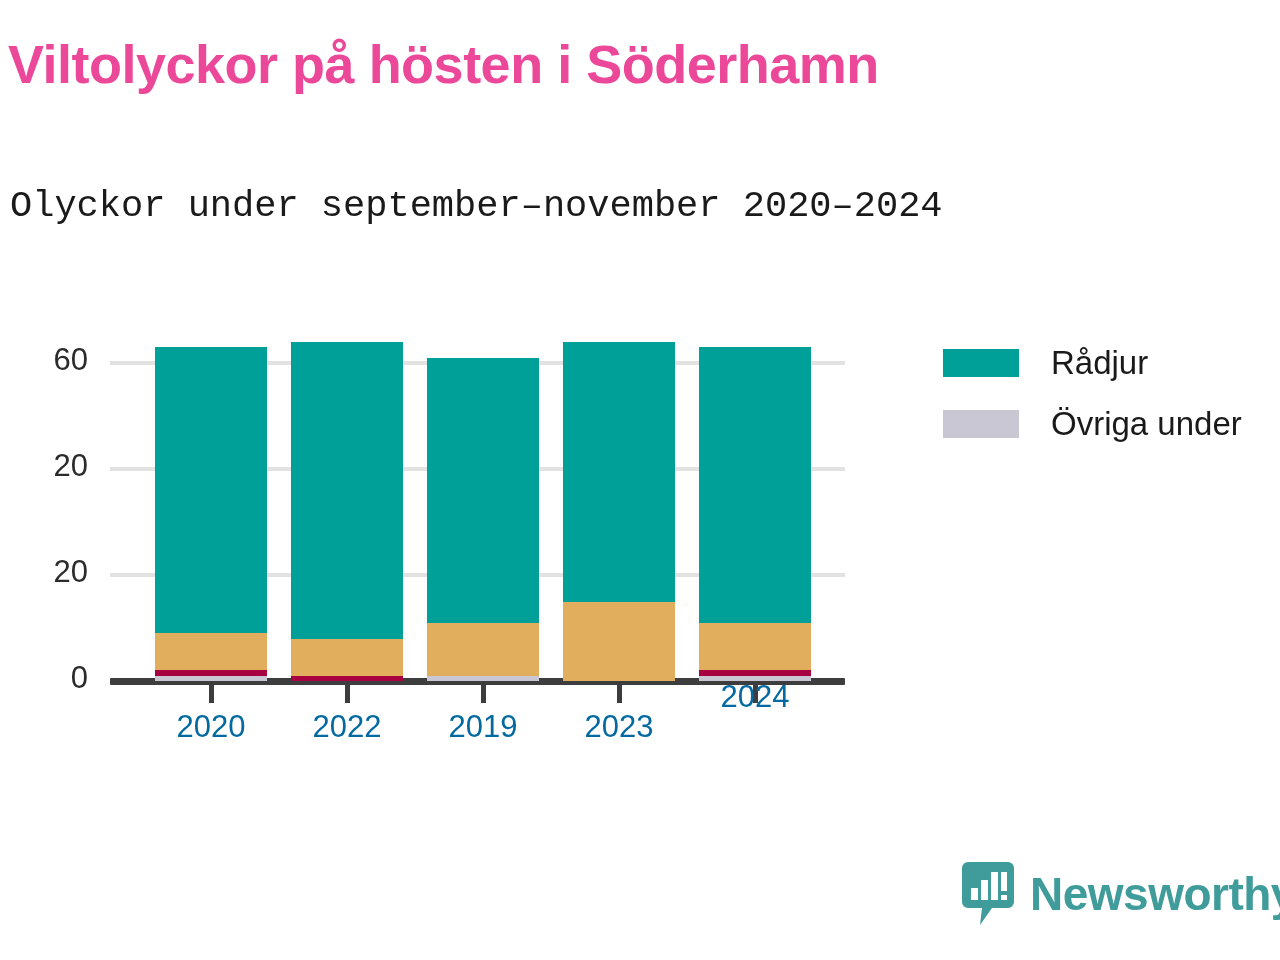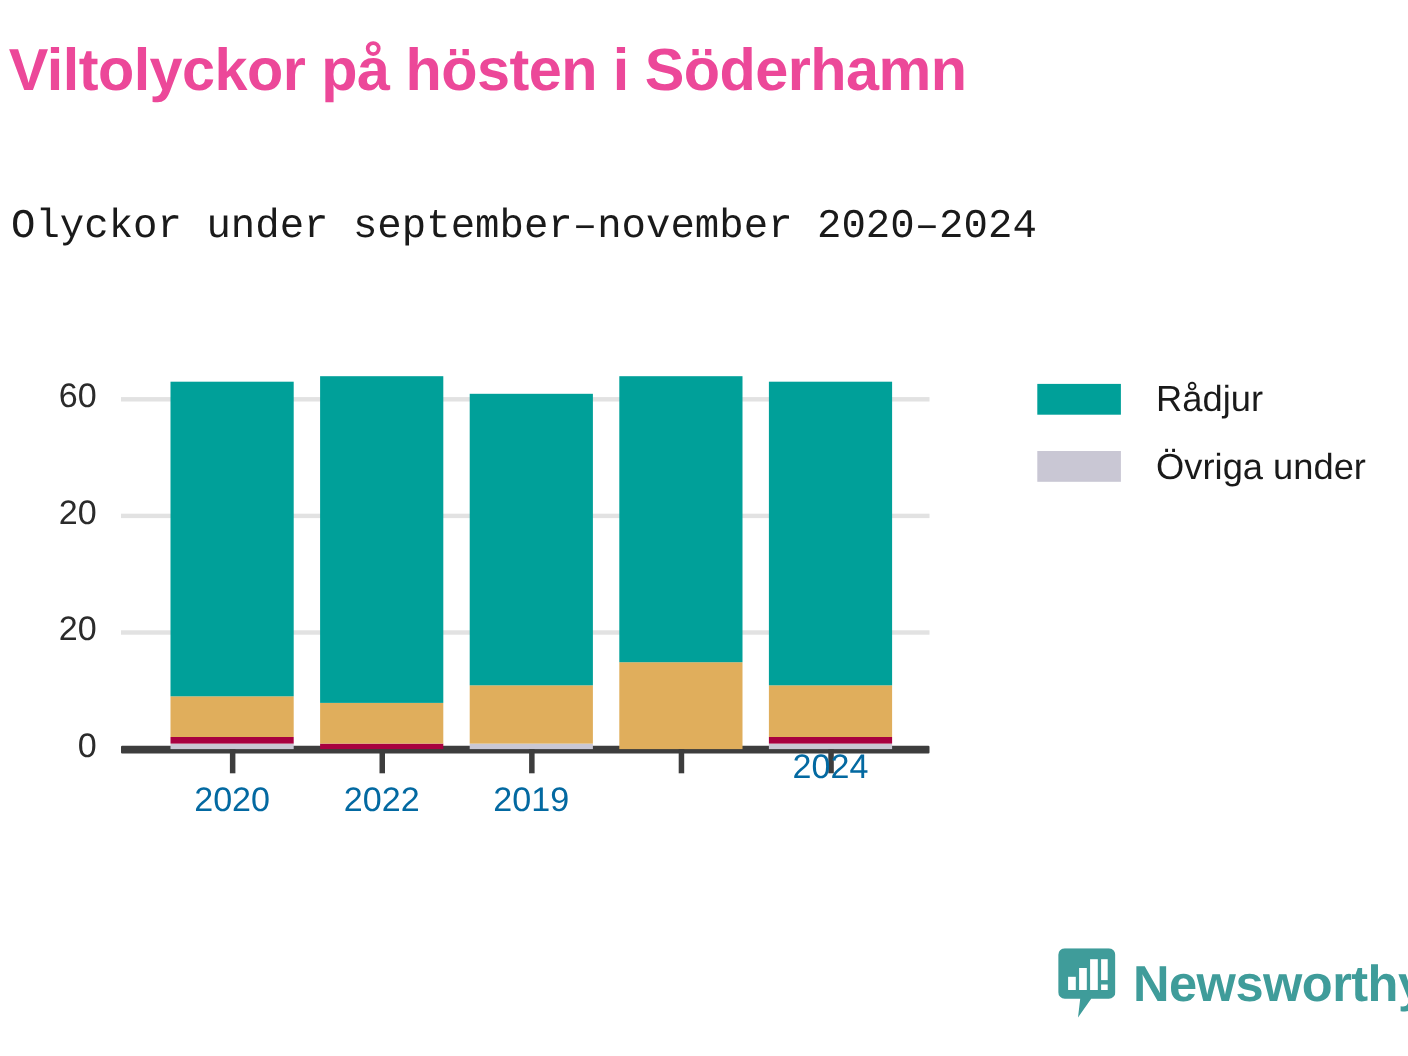--- a/index.html
+++ b/index.html
@@ -181,20 +181,21 @@
         <div class="bar-seg" style="background: rgb(224, 174, 92); bottom: 5.3px; height: 53px;"></div>
         <div class="bar-seg" style="background: rgb(0, 160, 153); bottom: 58.3px; height: 265px;"></div>
       </div>
       <div class="xtick-mark" style="left: 481px;"></div>
       <div class="xtick-label" style="left: 413px; width: 140px; top: 709px;">2019</div>
       <div class="bar-group" style="left: 563px; width: 112px; height: 339.2px;">
         <div class="bar-seg" style="background: rgb(224, 174, 92); bottom: 0px; height: 79.5px;"></div>
         <div class="bar-seg" style="background: rgb(0, 160, 153); bottom: 79.5px; height: 259.7px;"></div>
       </div>
       <div class="xtick-mark" style="left: 617px;"></div>
+      <div class="xtick-label" style="left: 549px; width: 140px; top: 709px;">2023</div>
       <div class="bar-group" style="left: 699px; width: 112px; height: 333.9px;">
         <div class="bar-seg" style="background: rgb(201, 199, 212); bottom: 0px; height: 5.3px;"></div>
         <div class="bar-seg" style="background: rgb(168, 0, 64); bottom: 5.3px; height: 5.3px;"></div>
         <div class="bar-seg" style="background: rgb(224, 174, 92); bottom: 10.6px; height: 47.7px;"></div>
         <div class="bar-seg" style="background: rgb(0, 160, 153); bottom: 58.3px; height: 275.6px;"></div>
       </div>
       <div class="xtick-mark" style="left: 753px;"></div>
       <div class="xtick-label" style="left: 685px; width: 140px; top: 679px;">2024</div>
     </div>
 

